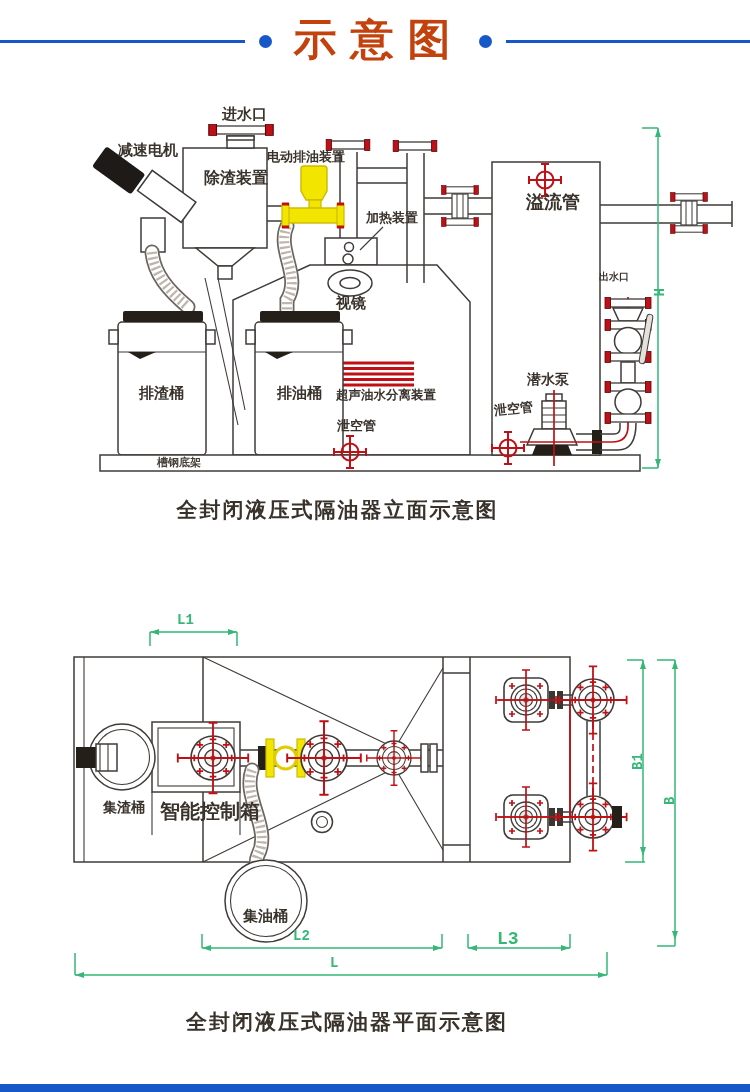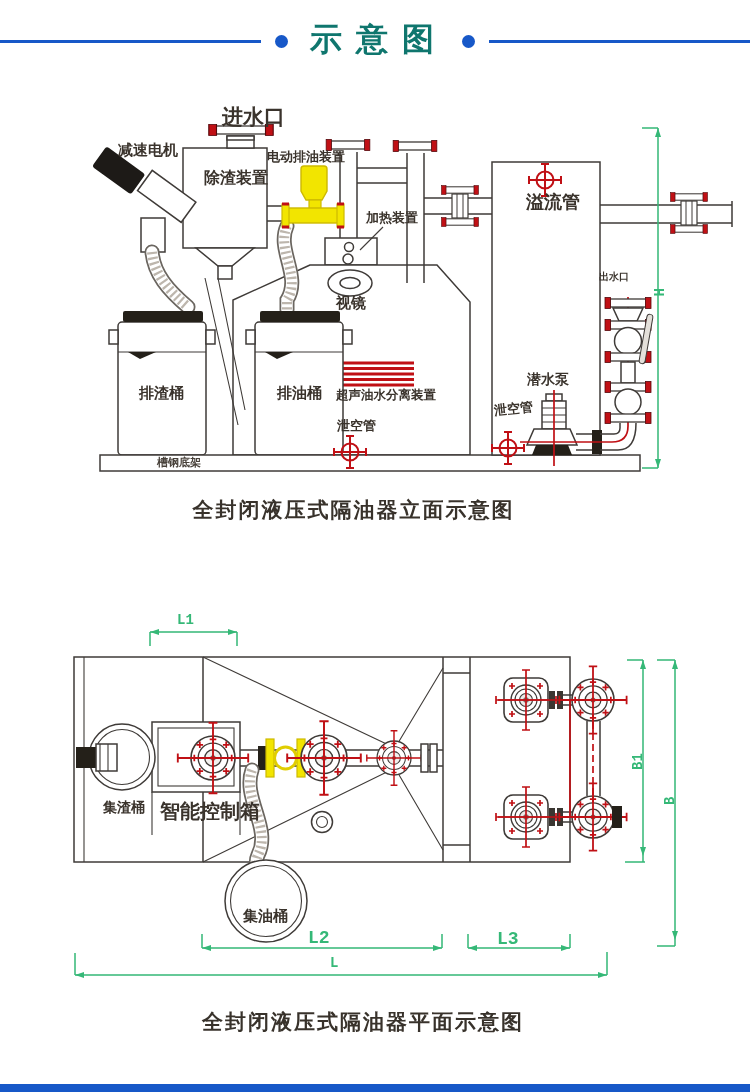--- a/index.html
+++ b/index.html
@@ -2,27 +2,27 @@
 <html><head>
 <meta charset="utf-8">
 <style>
   html,body{margin:0;padding:0;background:#fff;}
   .page{position:relative;width:750px;height:1092px;background:#ffffff;overflow:hidden;
         font-family:"Liberation Sans","DejaVu Sans",sans-serif;}
   
   .hdr{position:absolute;left:0;top:12px;width:750px;height:58px;display:flex;align-items:center;}
   .hline{height:3px;background:#1758c8;flex:1;}
   .hdot{width:13px;height:13px;border-radius:50%;background:#1758c8;margin:0 14px;flex:0 0 auto;}
-  .htitle{font-size:32px;font-weight:800;color:#0f766e;letter-spacing:14px;padding-left:8px;
+  .htitle{font-size:43px;font-weight:800;color:#c2410c;letter-spacing:14px;padding-left:8px;
           flex:0 0 auto;transform:translateY(-1px);}
   
   .lbl{position:absolute;color:#3a332c;white-space:nowrap;line-height:1;font-weight:600;}
   .dlg{color:#35b877;font-weight:700;font-family:"Liberation Mono","DejaVu Sans Mono",monospace;}
   .cap{position:absolute;text-align:center;font-size:21px;font-weight:700;color:#38322b;
-       letter-spacing:2px;white-space:nowrap;padding-left:16px;}
+       letter-spacing:2px;white-space:nowrap;}
   .rot90{transform:rotate(90deg);transform-origin:left top;}
   .rotm90{transform:rotate(-90deg);transform-origin:left top;}
   .botbar{position:absolute;left:0;bottom:0;width:750px;height:8px;background:#1758c8;}
 </style>
 </head>
 <body>
 
 <div class="page">
 
   <div class="hdr">
@@ -290,21 +290,21 @@
         <path class="dim" d="M468,948 H570 M468,934 V948 M570,934 V948"></path>
         <polygon class="dar" points="468,948 477,945 477,951"></polygon>
         <polygon class="dar" points="570,948 561,945 561,951"></polygon>
         <path class="dim" d="M75,975 H607 M75,953 V975 M607,952 V975"></path>
         <polygon class="dar" points="75,975 84,972 84,978"></polygon>
         <polygon class="dar" points="607,975 598,972 598,978"></polygon>
       </g>
     </g>
   </svg>
 
-  <div class="lbl" style="left:222px;top:106px;font-size:21px">进水口</div>
+  <div class="lbl" style="left:222px;top:106px;font-size:15px">进水口</div>
   <div class="lbl" style="left:118px;top:142px;font-size:15px">减速电机</div>
   <div class="lbl" style="left:204px;top:170px;font-size:16px">除渣装置</div>
   <div class="lbl" style="left:267px;top:150px;font-size:13px">电动排油装置</div>
   <div class="lbl" style="left:366px;top:211px;font-size:13px">加热装置</div>
   <div class="lbl" style="left:526px;top:193px;font-size:18px">溢流管</div>
   <div class="lbl" style="left:336px;top:295px;font-size:15px">视镜</div>
   <div class="lbl" style="left:599px;top:272px;font-size:10px">出水口</div>
   <div class="lbl" style="left:139px;top:385px;font-size:15px">排渣桶</div>
   <div class="lbl" style="left:277px;top:385px;font-size:15px">排油桶</div>
   <div class="lbl" style="left:336px;top:389px;font-size:12.5px">超声油水分离装置</div>
@@ -312,21 +312,21 @@
   <div class="lbl" style="left:337px;top:419px;font-size:13px">泄空管</div>
   <div class="lbl" style="left:494px;top:402px;font-size:13px;transform:rotate(-6deg)">泄空管</div>
   <div class="lbl" style="left:157px;top:457px;font-size:11px;color:#48413a">槽钢底架</div>
   <div class="lbl dlg rot90" style="left:665px;top:288px;font-size:14px">H</div>
 
   <div class="cap" style="left:0;top:496px;width:675px">全封闭液压式隔油器立面示意图</div>
 
   <div class="lbl dlg" style="left:177px;top:613px;font-size:14px">L1</div>
   <div class="lbl dlg rotm90" style="left:631px;top:770px;font-size:14px">B1</div>
   <div class="lbl dlg rotm90" style="left:663px;top:805px;font-size:14px">B</div>
-  <div class="lbl dlg" style="left:308px;top:929px;font-size:18px">L2</div>
+  <div class="lbl dlg" style="left:293px;top:929px;font-size:14px">L2</div>
   <div class="lbl dlg" style="left:497px;top:930px;font-size:18px">L3</div>
   <div class="lbl dlg" style="left:330px;top:956px;font-size:14px">L</div>
   <div class="lbl" style="left:103px;top:800px;font-size:14px">集渣桶</div>
   <div class="lbl" style="left:160px;top:801px;font-size:20px">智能控制箱</div>
   <div class="lbl" style="left:243px;top:908px;font-size:15px">集油桶</div>
 
   <div class="cap" style="left:0;top:1008px;width:694px">全封闭液压式隔油器平面示意图</div>
 
   <div class="botbar"></div>
 </div>

